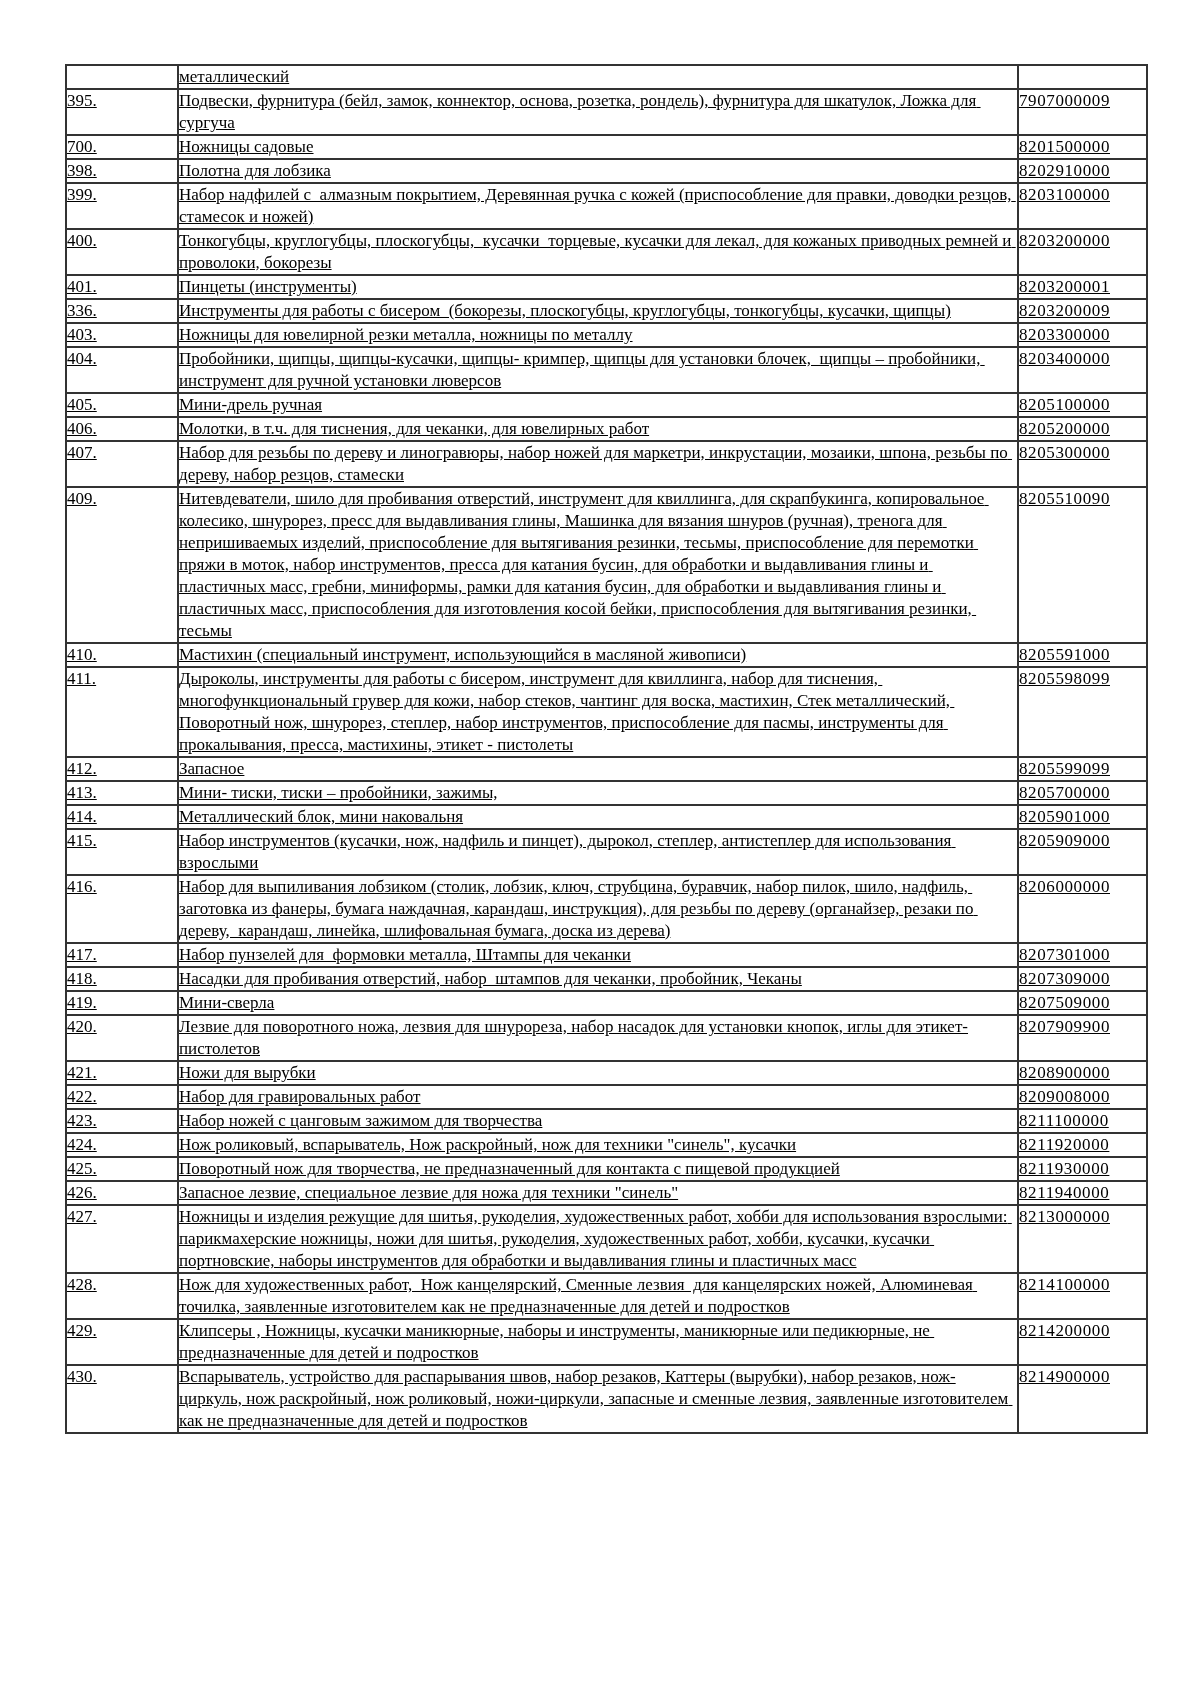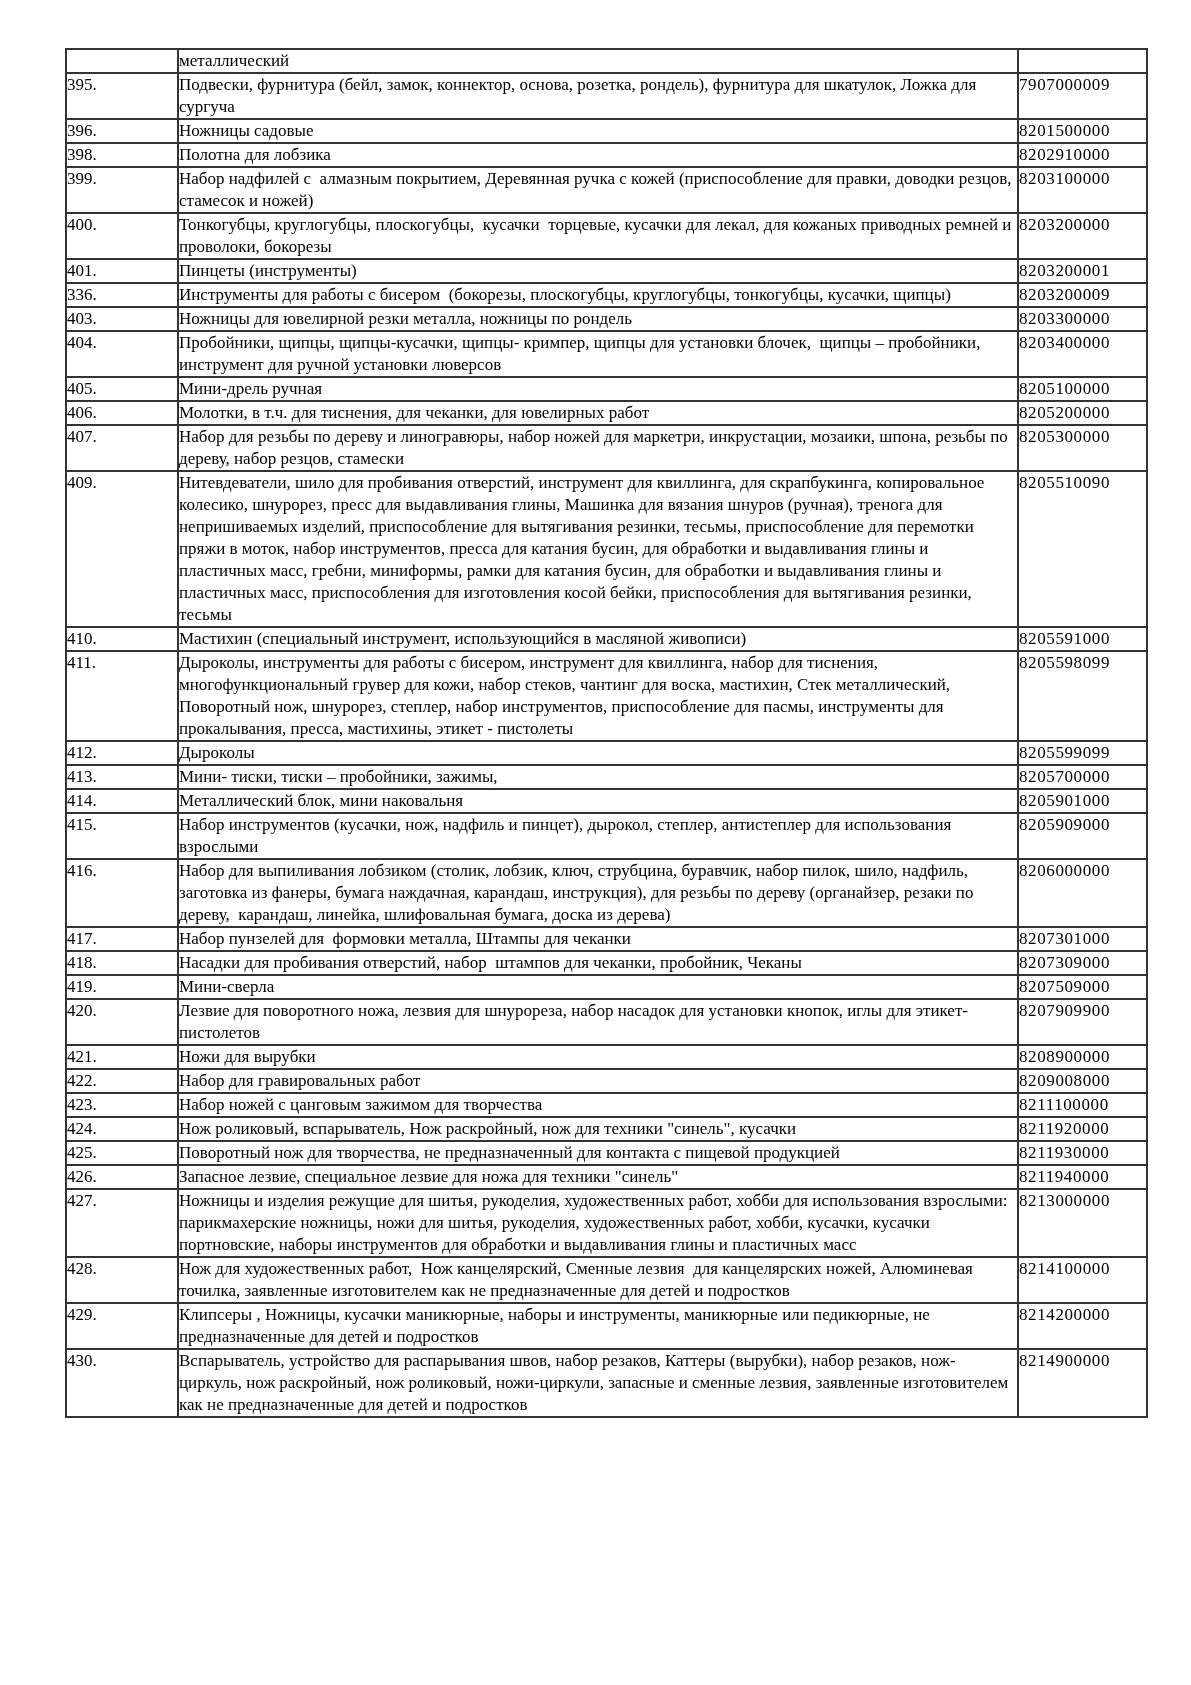--- a/index.html
+++ b/index.html
@@ -16,24 +16,25 @@
   }
   .page {
     position: relative;
     width: 1191px;
     height: 1685px;
     background: #ffffff;
   }
   table.goods-table {
     position: absolute;
     left: 65px;
-    top: 48px;
+    top: 64px;
     width: 1081px;
     border-collapse: collapse;
     table-layout: fixed;
+    text-decoration: underline;
   }
   .goods-table td {
     border: 2px solid #333333;
     vertical-align: top;
     font-size: 17px;
     line-height: 22px;
     padding: 0;
   }
   .col-num  { width: 112px; }
   .col-desc { width: 840px; }
@@ -67,21 +68,21 @@
     <td class="num-cell"></td>
     <td class="desc-cell">металлический</td>
     <td class="code-cell"></td>
   </tr>
         <tr>
     <td class="num-cell">395.</td>
     <td class="desc-cell">Подвески, фурнитура (бейл, замок, коннектор, основа, розетка, рондель), фурнитура для шкатулок, Ложка для сургуча</td>
     <td class="code-cell">7907000009</td>
   </tr>
         <tr>
-    <td class="num-cell">396.</td>
+    <td class="num-cell">700.</td>
     <td class="desc-cell">Ножницы садовые</td>
     <td class="code-cell">8201500000</td>
   </tr>
         <tr>
     <td class="num-cell">398.</td>
     <td class="desc-cell">Полотна для лобзика</td>
     <td class="code-cell">8202910000</td>
   </tr>
         <tr>
     <td class="num-cell">399.</td>
@@ -98,21 +99,21 @@
     <td class="desc-cell">Пинцеты (инструменты)</td>
     <td class="code-cell">8203200001</td>
   </tr>
         <tr>
     <td class="num-cell">336.</td>
     <td class="desc-cell">Инструменты для работы с бисером  (бокорезы, плоскогубцы, круглогубцы, тонкогубцы, кусачки, щипцы)</td>
     <td class="code-cell">8203200009</td>
   </tr>
         <tr>
     <td class="num-cell">403.</td>
-    <td class="desc-cell">Ножницы для ювелирной резки металла, ножницы по рондель</td>
+    <td class="desc-cell">Ножницы для ювелирной резки металла, ножницы по металлу</td>
     <td class="code-cell">8203300000</td>
   </tr>
         <tr>
     <td class="num-cell">404.</td>
     <td class="desc-cell">Пробойники, щипцы, щипцы-кусачки, щипцы- кримпер, щипцы для установки блочек,  щипцы – пробойники, инструмент для ручной установки люверсов</td>
     <td class="code-cell">8203400000</td>
   </tr>
         <tr>
     <td class="num-cell">405.</td>
     <td class="desc-cell">Мини-дрель ручная</td>
@@ -138,21 +139,21 @@
     <td class="desc-cell">Мастихин (специальный инструмент, использующийся в масляной живописи)</td>
     <td class="code-cell">8205591000</td>
   </tr>
         <tr>
     <td class="num-cell">411.</td>
     <td class="desc-cell">Дыроколы, инструменты для работы с бисером, инструмент для квиллинга, набор для тиснения, многофункциональный грувер для кожи, набор стеков, чантинг для воска, мастихин, Стек металлический, Поворотный нож, шнурорез, степлер, набор инструментов, приспособление для пасмы, инструменты для прокалывания, пресса, мастихины, этикет - пистолеты</td>
     <td class="code-cell">8205598099</td>
   </tr>
         <tr>
     <td class="num-cell">412.</td>
-    <td class="desc-cell">Дыроколы</td>
+    <td class="desc-cell">Запасное</td>
     <td class="code-cell">8205599099</td>
   </tr>
         <tr>
     <td class="num-cell">413.</td>
     <td class="desc-cell">Мини- тиски, тиски – пробойники, зажимы,</td>
     <td class="code-cell">8205700000</td>
   </tr>
         <tr>
     <td class="num-cell">414.</td>
     <td class="desc-cell">Металлический блок, мини наковальня</td>

